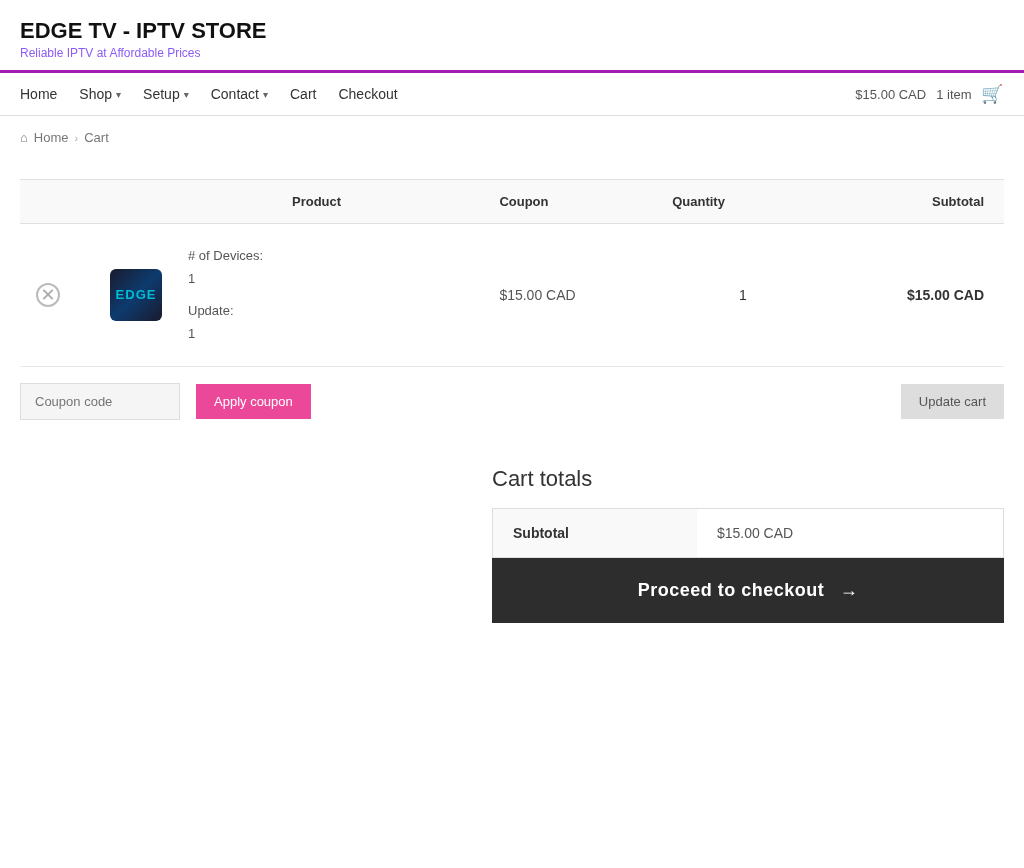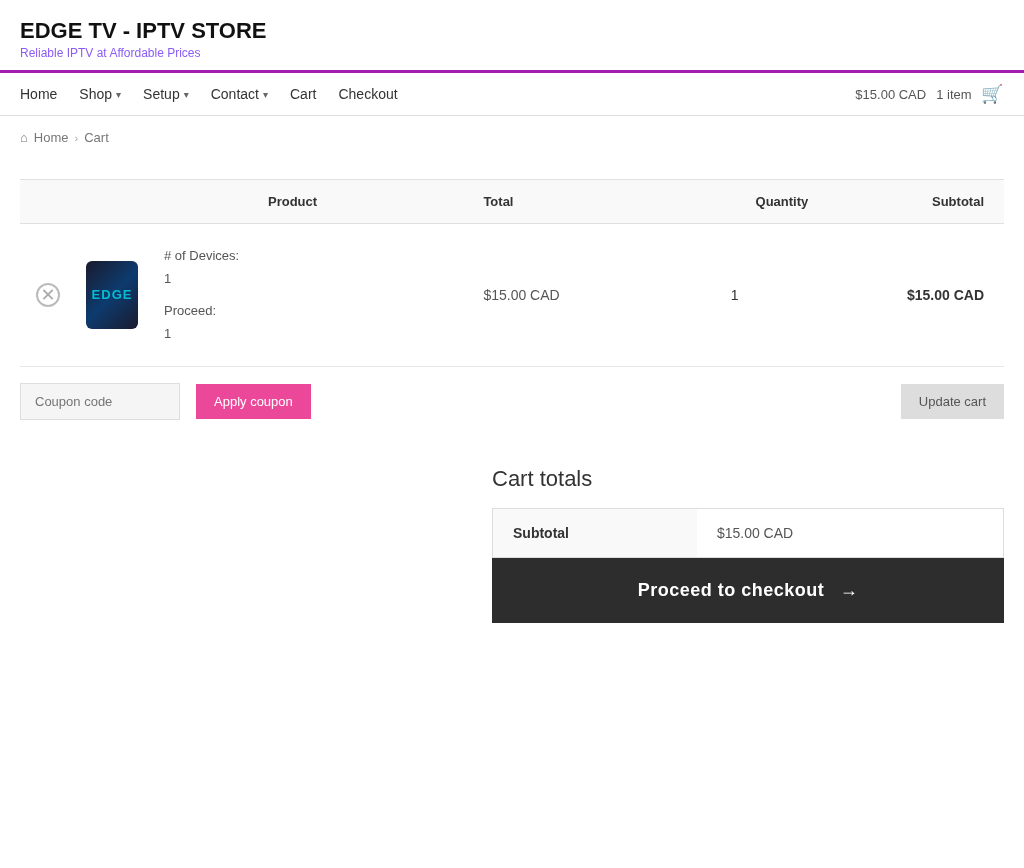--- a/index.html
+++ b/index.html
@@ -24,32 +24,32 @@
     .home-icon { font-size: 13px; }
 
     
     .main-content { padding: 10px 20px 40px 20px; max-width: 1024px; }
 
     
     .cart-table { width: 100%; border-collapse: collapse; background: #3b82f6; margin-top: 10px; }
     .cart-table th { padding: 14px 16px; text-align: left; font-weight: bold; font-size: 13px; color: #333; border-top: 1px solid #e0e0e0; border-bottom: 1px solid #e0e0e0; background: #f9f9f9; }
     .cart-table th.col-product { width: 35%; padding-left: 120px; }
     .cart-table th.col-price { width: 20%; }
-    .cart-table th.col-quantity { width: 20%; text-align: right; }
+    .cart-table th.col-quantity { width: 20%; text-align: left; }
     .cart-table th.col-subtotal { width: 20%; text-align: right; padding-right: 20px; }
     .cart-table td { padding: 20px 16px; vertical-align: middle; background: #fff; border-bottom: 1px solid #e8e8e8; }
     .cart-table td.col-remove { width: 50px; text-align: center; }
     .cart-table td.col-thumb { width: 70px; padding: 20px 10px; }
     .cart-table td.col-product { }
     .cart-table td.col-price { }
     .cart-table td.col-quantity { text-align: center; }
     .cart-table td.col-subtotal { text-align: right; padding-right: 20px; font-weight: bold; }
 
     .remove-btn { background: none; border: none; cursor: pointer; color: #aaa; font-size: 18px; display: inline-flex; align-items: center; justify-content: center; width: 24px; height: 24px; border-radius: 50%; border: 2px solid #bbb; line-height: 1; padding: 0; }
-    .product-thumb-inner { width: 52px; height: 68px; background: linear-gradient(135deg, #1a1a2e 0%, #0d3b6e 50%, #1a1a2e 100%); border-radius: 6px; display: flex; align-items: center; justify-content: center; position: relative; }
+    .product-thumb-inner { width: 52px; height: 52px; background: linear-gradient(135deg, #1a1a2e 0%, #0d3b6e 50%, #1a1a2e 100%); border-radius: 6px; display: flex; align-items: center; justify-content: center; position: relative; margin-left: 24px; }
     .edge-logo-text { color: #00bcd4; font-size: 13px; font-weight: bold; font-family: Arial, sans-serif; letter-spacing: 1px; }
 
     .product-meta { font-size: 13px; color: #555; line-height: 1.8; }
     .product-meta .meta-label { font-weight: normal; color: #555; }
     .product-meta .meta-value { color: #555; }
 
     .price-text { color: #555; font-size: 14px; }
     .qty-text { color: #333; font-size: 14px; }
     .subtotal-text { color: #333; font-size: 14px; }
 
@@ -114,21 +114,21 @@
 </div>
 
 <div class="main-content">
 
   <table class="cart-table">
     <thead>
       <tr>
         <th style="width:50px;"></th>
         <th style="width:70px;"></th>
         <th class="col-product">Product</th>
-        <th class="col-price">Total</th>
+        <th class="col-price">Coupon</th>
         <th class="col-quantity">Quantity</th>
         <th class="col-subtotal">Subtotal</th>
       </tr>
     </thead>
     <tbody>
       <tr>
         <td class="col-remove">
           <button class="remove-btn" title="Remove item">✕</button>
         </td>
         <td class="col-thumb">
@@ -138,21 +138,21 @@
         </td>
         <td class="col-product">
           <div class="product-meta">
             <div>
               <span class="meta-label"># of Devices:</span>
             </div>
             <div>
               <span class="meta-value">1</span>
             </div>
             <div style="margin-top:8px;">
-              <span class="meta-label">Proceed:</span>
+              <span class="meta-label">Update:</span>
             </div>
             <div>
               <span class="meta-value">1</span>
             </div>
           </div>
         </td>
         <td class="col-price">
           <span class="price-text">$15.00 CAD</span>
         </td>
         <td class="col-quantity">

